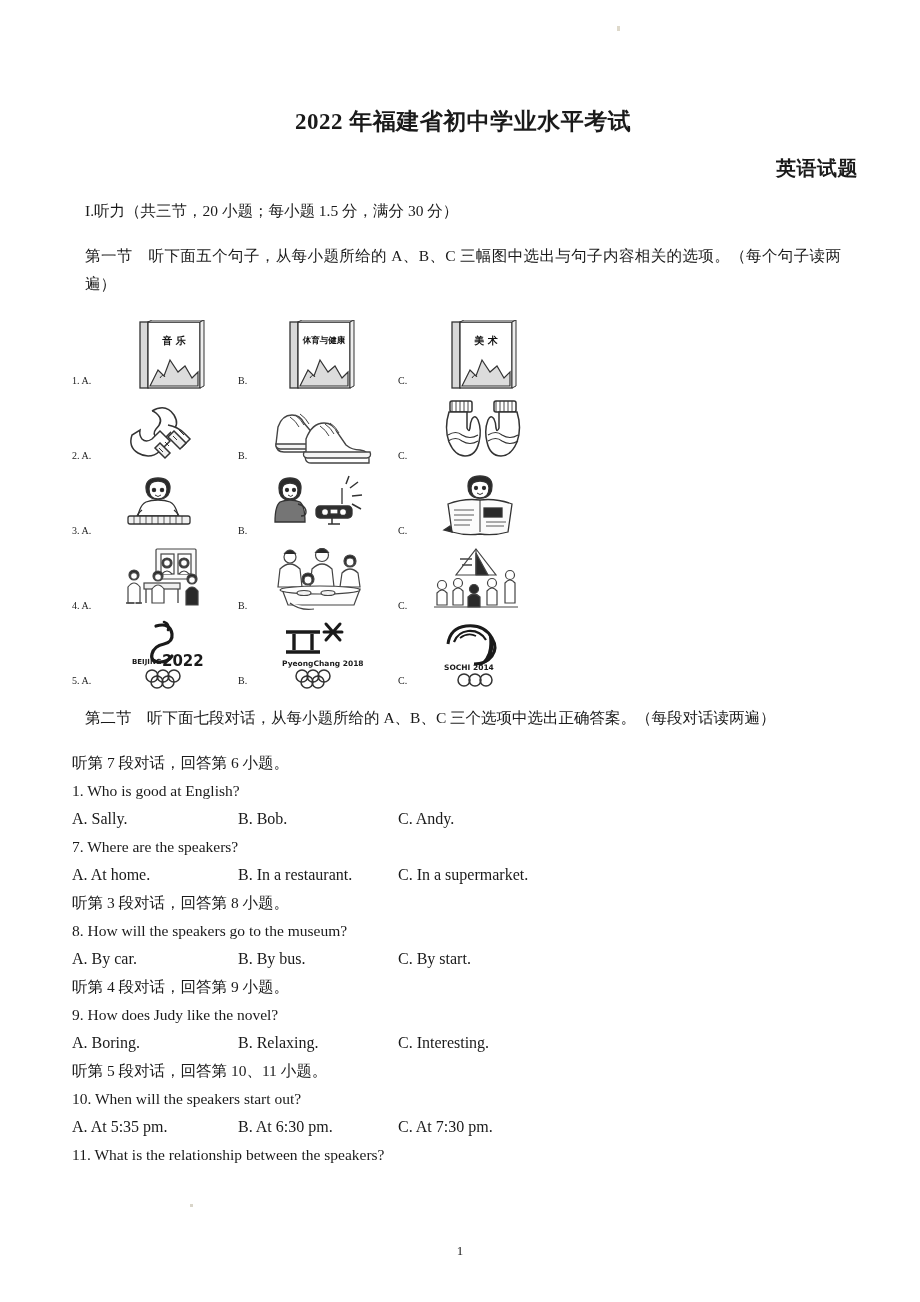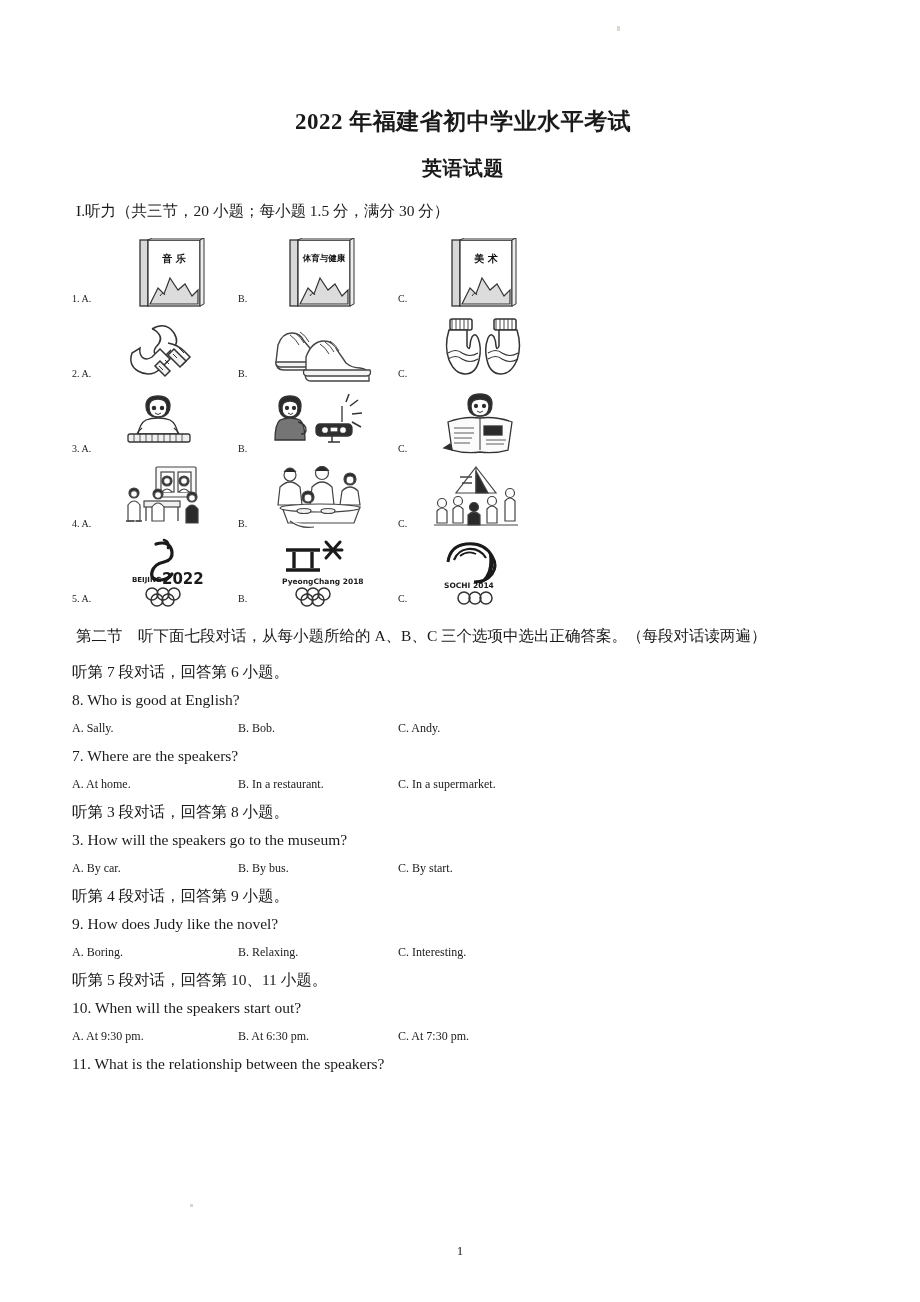--- a/index.html
+++ b/index.html
@@ -31,33 +31,33 @@
   
   .doc-title {
     text-align: center;
     font-size: 23px;
     font-weight: bold;
     letter-spacing: 0.5px;
     margin-top: 108px;
     line-height: 1.2;
   }
   .doc-subtitle {
-    text-align: center;
+    text-align: right;
     font-size: 20px;
     font-weight: bold;
     letter-spacing: 0.5px;
     margin-top: 20px;
     line-height: 1.2;
   }
 
   
   .para {
     font-size: 15.5px;
     line-height: 28px;
-    margin: 8px;
+    margin: 17px;
     text-align: justify;
   }
   .lead-line {
     font-size: 15.5px;
     line-height: 28px;
     margin: 0;
     padding-left: 4px;
   }
   .q-line {
     font-size: 15.5px;
@@ -69,21 +69,21 @@
     margin-top: 17px;
   }
   .listen-head {
     margin-top: 12px;
   }
 
   
   .opt-row {
     position: relative;
     height: 28px;
-    font-size: 12px;
+    font-size: 16px;
     line-height: 28px;
     padding-left: 4px;
   }
   .opt-a { position: absolute; left: 4px; }
   .opt-b { position: absolute; left: 170px; }
   .opt-c { position: absolute; left: 330px; }
 
   
   .pic-row {
     position: relative;
@@ -147,20 +147,21 @@
   <div class="scan-speck"></div>
   <div class="scan-speck2"></div>
 
   <div class="content">
 
     <div class="doc-title">2022 年福建省初中学业水平考试</div>
     <div class="doc-subtitle">英语试题</div>
 
     <p class="para sec1-head">I.听力（共三节，20 小题；每小题 1.5 分，满分 30 分）</p>
 
+    <p class="para">第一节　听下面五个句子，从每小题所给的 A、B、C 三幅图中选出与句子内容相关的选项。（每个句子读两遍）</p>
 
     <div class="pic-row r1">
       <span class="pic-label lbl-a"><span>1.</span> <span>A.</span></span>
       <span class="pic-label lbl-b">B.</span>
       <span class="pic-label lbl-c">C.</span>
 
       <div class="pic-slot slot-a">
         <svg viewBox="0 0 110 72">
           <g transform="translate(20,2)">
             <rect x="2" y="0" width="8" height="66" fill="#d8d8d8" stroke="#333" stroke-width="1.3"></rect>
@@ -455,54 +456,54 @@
               <circle cx="56" cy="60" r="6"></circle>
             </g>
           </g>
         </svg>
       </div>
     </div>
 
     <p class="para listen-head">第二节　听下面七段对话，从每小题所给的 A、B、C 三个选项中选出正确答案。（每段对话读两遍）</p>
 
     <p class="lead-line">听第 7 段对话，回答第 6 小题。</p>
-    <p class="q-line">8. Who is good at English?</p>
+    <p class="q-line">1. Who is good at English?</p>
     <div class="opt-row">
       <span class="opt-a">A. Sally.</span>
       <span class="opt-b">B. Bob.</span>
       <span class="opt-c">C. Andy.</span>
     </div>
 
     <p class="q-line">7. Where are the speakers?</p>
     <div class="opt-row">
       <span class="opt-a">A. At home.</span>
       <span class="opt-b">B. In a restaurant.</span>
       <span class="opt-c">C. In a supermarket.</span>
     </div>
 
     <p class="lead-line">听第 3 段对话，回答第 8 小题。</p>
-    <p class="q-line">3. How will the speakers go to the museum?</p>
+    <p class="q-line">8. How will the speakers go to the museum?</p>
     <div class="opt-row">
       <span class="opt-a">A. By car.</span>
       <span class="opt-b">B. By bus.</span>
       <span class="opt-c">C. By start.</span>
     </div>
 
     <p class="lead-line">听第 4 段对话，回答第 9 小题。</p>
     <p class="q-line">9. How does Judy like the novel?</p>
     <div class="opt-row">
       <span class="opt-a">A. Boring.</span>
       <span class="opt-b">B. Relaxing.</span>
       <span class="opt-c">C. Interesting.</span>
     </div>
 
     <p class="lead-line">听第 5 段对话，回答第 10、11 小题。</p>
     <p class="q-line">10. When will the speakers start out?</p>
     <div class="opt-row">
-      <span class="opt-a">A. At 9:30 pm.</span>
+      <span class="opt-a">A. At 5:35 pm.</span>
       <span class="opt-b">B. At 6:30 pm.</span>
       <span class="opt-c">C. At 7:30 pm.</span>
     </div>
 
     <p class="q-line">11. What is the relationship between the speakers?</p>
 
   </div>
 
   <div class="page-number">1</div>
 </div>

